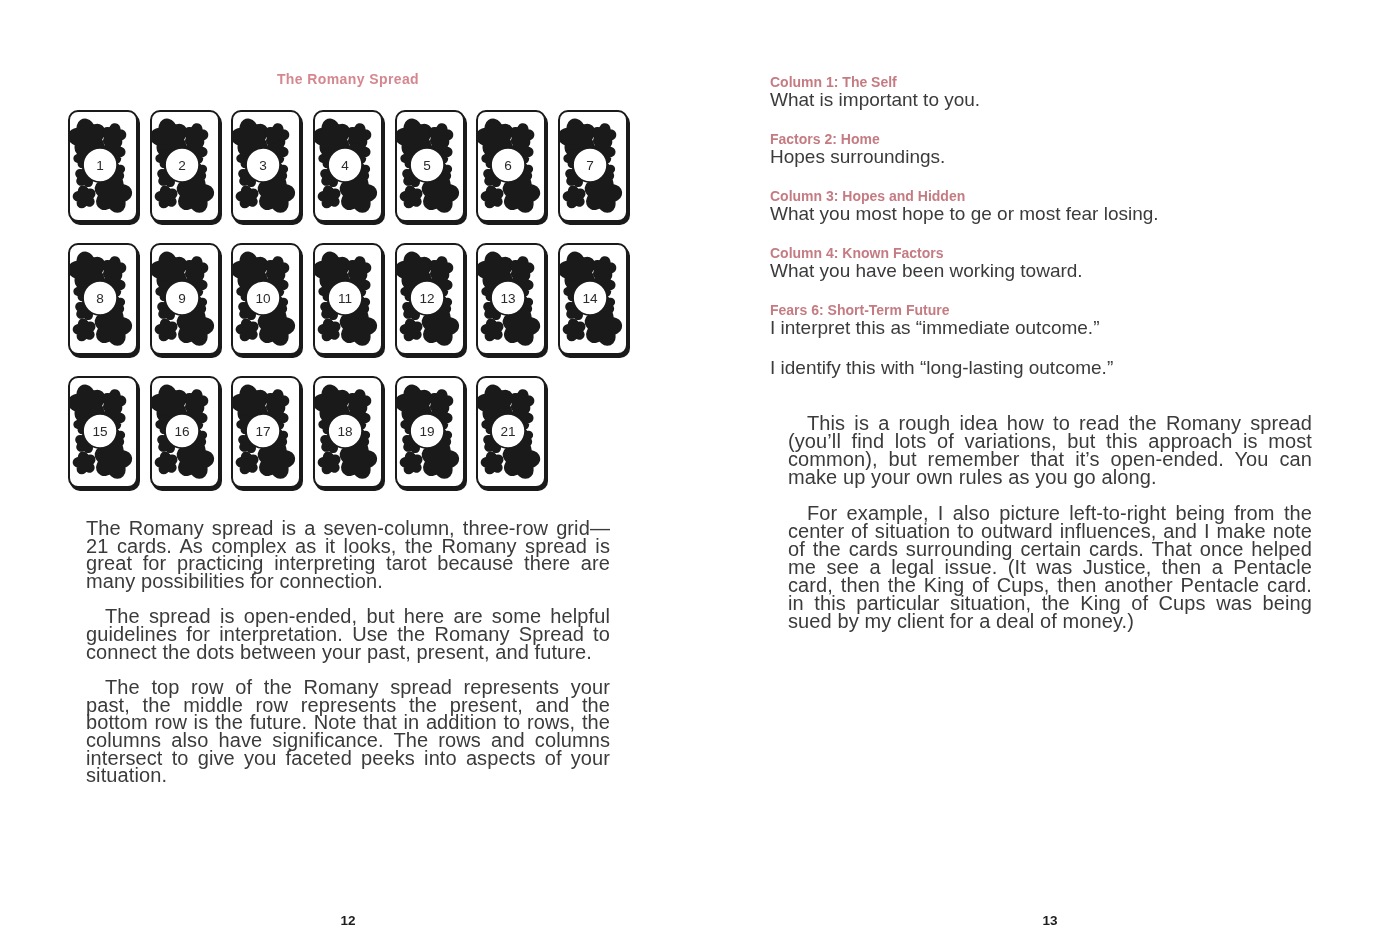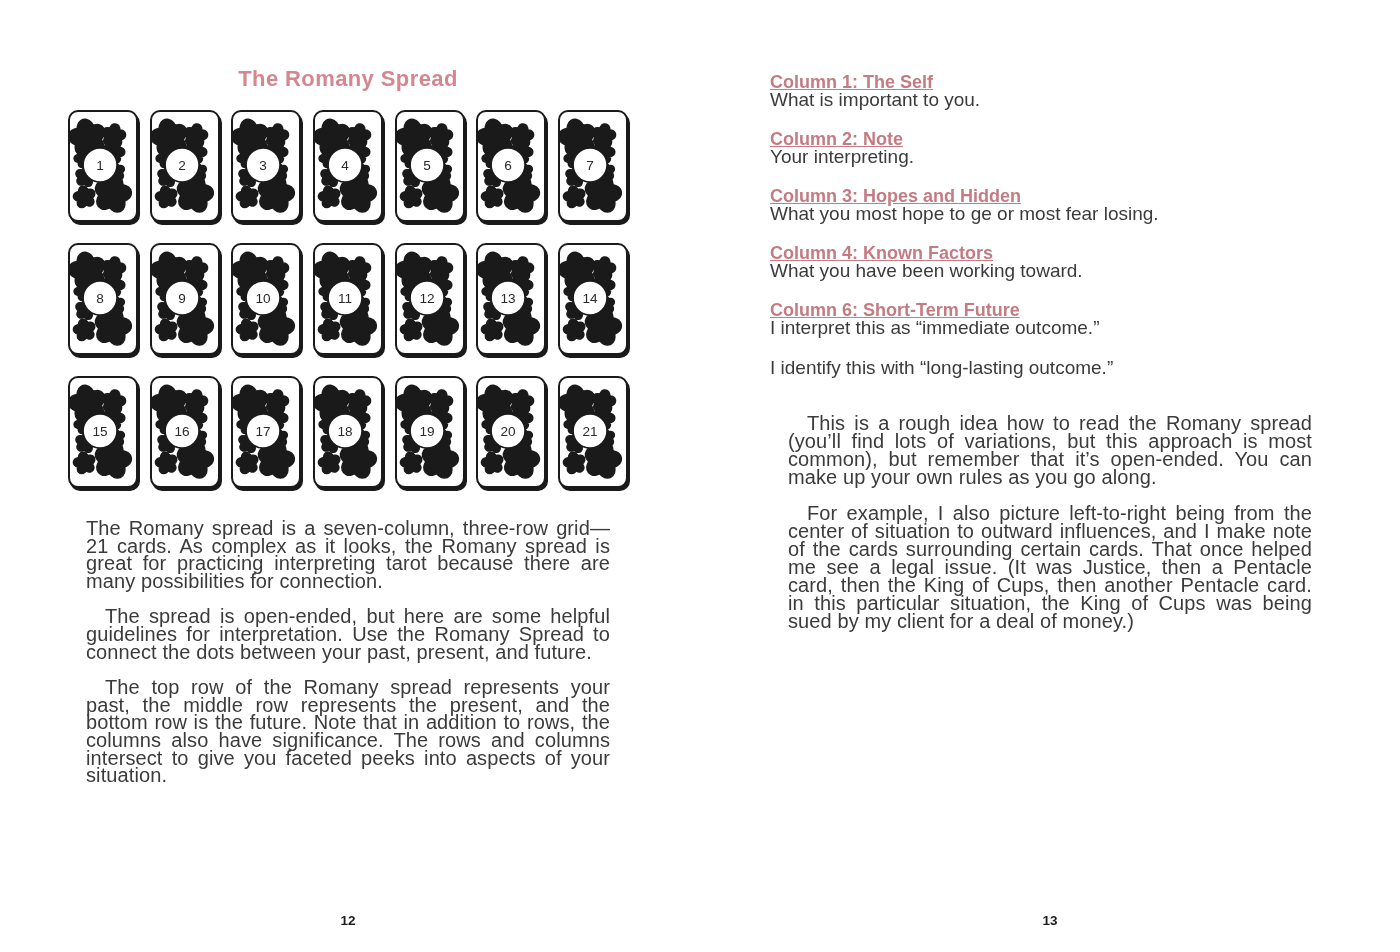--- a/index.html
+++ b/index.html
@@ -18,21 +18,21 @@
     overflow: hidden;
   }
   .page-content { position: absolute; width: 560px; }
   .left-content  { left: 68px;  top: 66px; }
   .right-content { left: 770px; top: 74px; }
 
   .spread-title {
     margin: 0 0 18px 0;
     text-align: center;
     color: var(--title-pink);
-    font-size: 22px;
+    font-size: 14px;
     font-weight: bold;
     letter-spacing: 0.4px;
     line-height: 26px;
   }
 
   .card-grid {
     display: grid;
     grid-template-columns: repeat(7, 70px);
     justify-content: space-between;
     row-gap: 21px;
@@ -62,25 +62,24 @@
     line-height: 17.6px;
     color: var(--body-ink);
     text-align: justify;
     letter-spacing: 0.1px;
   }
   .indent { text-indent: 19px; }
 
   .column-section { margin: 0 0 23px 0; }
   .column-heading {
     margin: 0;
-    font-size: 18px;
+    font-size: 14px;
     line-height: 17px;
     font-weight: bold;
     color: var(--heading-pink);
-    text-decoration: underline;
   }
   .column-desc {
     margin: 0;
     font-size: 19px;
     line-height: 17px;
     color: var(--body-ink);
   }
 
   .closing-copy { margin-top: 38px; }
   .closing-copy p { line-height: 18px; }
@@ -389,34 +388,20 @@
       <use href="#star-shape" class="star-use" transform="translate(47,43) rotate(15) scale(7)"></use>
       <use href="#star-shape" class="star-use" transform="translate(18,68) rotate(10) scale(6.5)"></use>
       <use href="#star-shape" class="star-use" transform="translate(49,63) rotate(-10) scale(6)"></use>
       <use href="#star-shape" class="star-use" transform="translate(17,89) rotate(-12) scale(7)"></use>
       <use href="#star-shape" class="star-use" transform="translate(46,86) rotate(12) scale(11.5)"></use>
       <circle class="card-circle" cx="33" cy="56" r="17.5"></circle>
       <text class="card-num" x="33" y="61">19</text>
     </svg>
   </div>
 
-  <div class="card">
-    <svg viewBox="0 0 70 112">
-      <use href="#star-shape" class="star-use" transform="translate(20,28) rotate(-12) scale(11.5)"></use>
-      <use href="#star-shape" class="star-use" transform="translate(47,26) rotate(10) scale(7.5)"></use>
-      <use href="#star-shape" class="star-use" transform="translate(16,49) rotate(-20) scale(6)"></use>
-      <use href="#star-shape" class="star-use" transform="translate(47,43) rotate(15) scale(7)"></use>
-      <use href="#star-shape" class="star-use" transform="translate(18,68) rotate(10) scale(6.5)"></use>
-      <use href="#star-shape" class="star-use" transform="translate(49,63) rotate(-10) scale(6)"></use>
-      <use href="#star-shape" class="star-use" transform="translate(17,89) rotate(-12) scale(7)"></use>
-      <use href="#star-shape" class="star-use" transform="translate(46,86) rotate(12) scale(11.5)"></use>
-      <circle class="card-circle" cx="33" cy="56" r="17.5"></circle>
-      <text class="card-num" x="33" y="61">20</text>
-    </svg>
-  </div>
 
   <div class="card">
     <svg viewBox="0 0 70 112">
       <use href="#star-shape" class="star-use" transform="translate(20,28) rotate(-12) scale(11.5)"></use>
       <use href="#star-shape" class="star-use" transform="translate(47,26) rotate(10) scale(7.5)"></use>
       <use href="#star-shape" class="star-use" transform="translate(16,49) rotate(-20) scale(6)"></use>
       <use href="#star-shape" class="star-use" transform="translate(47,43) rotate(15) scale(7)"></use>
       <use href="#star-shape" class="star-use" transform="translate(18,68) rotate(10) scale(6.5)"></use>
       <use href="#star-shape" class="star-use" transform="translate(49,63) rotate(-10) scale(6)"></use>
       <use href="#star-shape" class="star-use" transform="translate(17,89) rotate(-12) scale(7)"></use>
@@ -434,37 +419,37 @@
 </div>
 
 <div class="page-content right-content">
   <div id="column-list">
   <section class="column-section">
     <h3 class="column-heading">Column 1: The Self</h3>
     <p class="column-desc">What is important to you.</p>
   </section>
 
   <section class="column-section">
-    <h3 class="column-heading">Column 2: Note</h3>
-    <p class="column-desc">Your interpreting.</p>
+    <h3 class="column-heading">Factors 2: Home</h3>
+    <p class="column-desc">Hopes surroundings.</p>
   </section>
 
   <section class="column-section">
     <h3 class="column-heading">Column 3: Hopes and Hidden</h3>
     <p class="column-desc">What you most hope to ge or most fear losing.</p>
   </section>
 
   <section class="column-section">
     <h3 class="column-heading">Column 4: Known Factors</h3>
     <p class="column-desc">What you have been working toward.</p>
   </section>
 
 
   <section class="column-section">
-    <h3 class="column-heading">Column 6: Short-Term Future</h3>
+    <h3 class="column-heading">Fears 6: Short-Term Future</h3>
     <p class="column-desc">I interpret this as “immediate outcome.”</p>
   </section>
 
   <section class="column-section">
     <p class="column-desc">I identify this with “long-lasting outcome.”</p>
   </section>
 </div>
   <div class="closing-copy">
       <p class="indent">This is a rough idea how to read the Romany spread (you’ll find lots of variations, but this approach is most common), but remember that it’s open-ended. You can make up your own rules as you go along.</p>
       <p class="indent">For example, I also picture left-to-right being from the center of situation to outward influences, and I make note of the cards surrounding certain cards. That once helped me see a legal issue. (It was Justice, then a Pentacle card, then the King of Cups, then another Pentacle card. in this particular situation, the King of Cups was being sued by my client for a deal of money.)</p>

